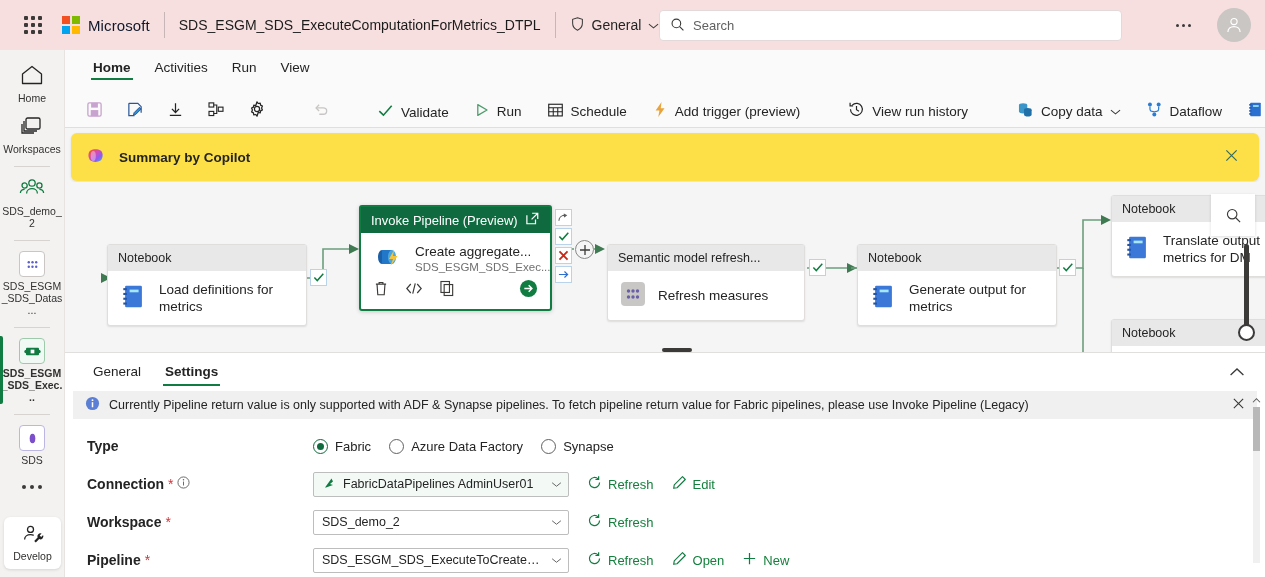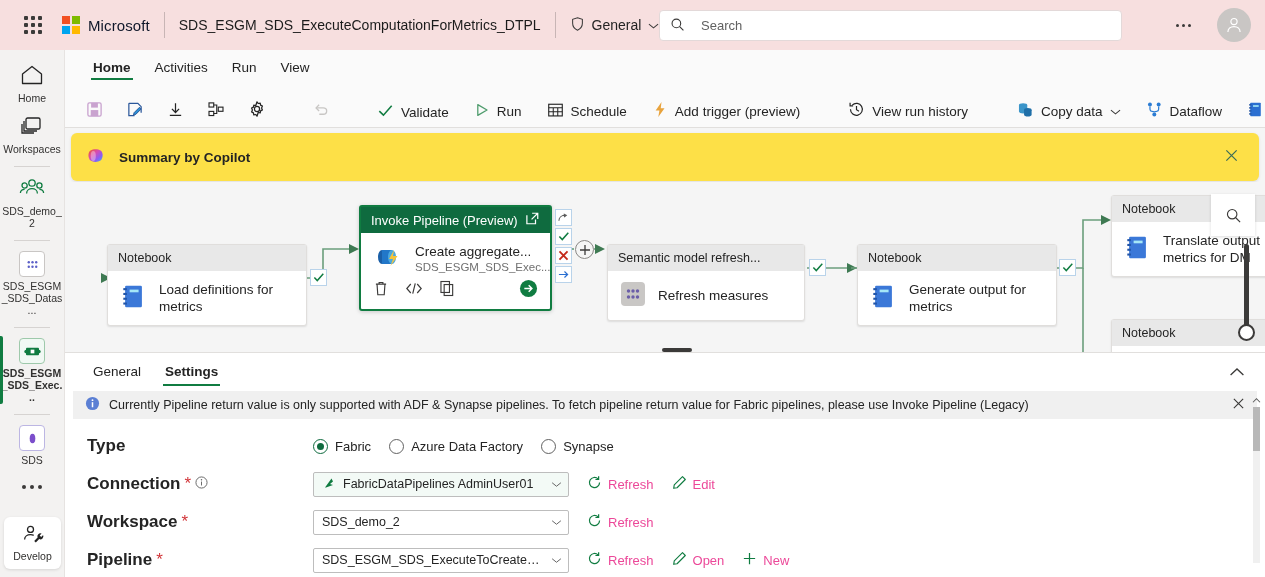--- a/index.html
+++ b/index.html
@@ -35,21 +35,21 @@
   .ms-logo i:nth-child(3){background:#00a4ef}
   .ms-logo i:nth-child(4){background:#ffb900}
   .ms-word { color: #0f172a; font-size: 15px; letter-spacing:.1px; margin-right: 14px; }
   .tb-divider { width:1px; height:26px; background:#c8b5b5; margin: 0 14px 0 0; }
   .doc-title { font-size: 14px; color: #1b1b1b; white-space: nowrap; }
   .wsbadge { display:flex; align-items:center; gap:7px; margin-left: 14px; cursor:pointer; }
   .wsbadge .lbl { font-size: 14px; }
   .searchbox {
     position:absolute; left: 659px; top: 10px; width: 463px; height: 31px;
     background:#fff; border:1px solid #e3d9d9; border-radius: 4px;
-    display:flex; align-items:center; gap:16px; padding: 0 10px;
+    display:flex; align-items:center; gap:8px; padding: 0 10px;
     cursor: text;
   }
   .searchbox .ph { color:#616161; font-size:13px; }
   .topbar .ellipsis {
     position:absolute; right: 70px; top: 16px; width: 24px; height:18px;
     display:flex; align-items:center; justify-content:center; gap:3px; cursor:pointer;
   }
   .topbar .ellipsis i { width:3px;height:3px;background:#3b3a39;border-radius:50%; }
   .avatar {
     position:absolute; right: 14px; top: 8px; width: 34px; height: 34px;
@@ -196,41 +196,41 @@
   }
   .chev-collapse { margin-left:auto; margin-right:16px; cursor:pointer; padding:4px; }
 
   .infobar {
     margin: 0 8px; height:28px; background:#f0f0f0;
     display:flex; align-items:center; gap:9px; padding: 0 12px; font-size:12.5px; color:#242424;
   }
   .infobar .x { margin-left:auto; cursor:pointer; }
 
   .formrow { display:flex; align-items:center; height:38px; padding-left:22px; }
-  .flabel { width:226px; font-size:17px; font-weight:bold; display:flex; align-items:flex-start; gap:4px; }
+  .flabel { width:226px; font-size:14px; font-weight:bold; display:flex; align-items:flex-start; gap:4px; }
   .req { color:#d13438; font-weight:normal; }
   .radios { display:flex; align-items:center; gap:18px; }
   .radio { display:flex; align-items:center; gap:7px; font-size:13px; cursor:pointer; }
   .ring { width:15px;height:15px;border-radius:50%;border:1px solid #616161; display:block; position:relative;}
   .ring.on { border-color:#0f6b3f; border-width:1px; }
   .ring.on::after {
     content:""; position:absolute; left:3px; top:3px; width:7px;height:7px;border-radius:50%;
     background:#0f6b3f;
   }
   .combo {
     width:256px; height:25px; border:1px solid #bdbdbd; border-radius:2px; background:#fff;
     display:flex; align-items:center; gap:7px; padding: 0 6px 0 8px; font-size:12.5px;
     cursor:pointer;
   }
   .combo.tinted { background:#f3faf6;justify-content:space-between; }
   .combo .val { overflow:hidden; white-space:nowrap; text-overflow:ellipsis; }
   .combo .cv { margin-left:auto; color:#616161; }
   .linkbtn {
     display:flex; align-items:center; gap:6px; margin-left:18px; font-size:13px;
-    color:#ec4899; cursor:pointer;
+    color:#15803d; cursor:pointer;
   }
   .panel-scrollbar {
     position:absolute; right:3px; top:42px; width:11px; height:180px;
   }
   .panel-scrollbar .arrow { width:11px;height:11px;display:flex;align-items:center;justify-content:center;cursor:pointer;}
   .panel-scrollbar .track { position:absolute; left:2px; top:12px; width:7px; height:156px; background:#f0f0f0;}
   .panel-scrollbar .thumb { position:absolute; left:2px; top:12px; width:7px; height:44px; background:#b8b8b8; cursor:pointer;}
 </style>
 </head>
 <body>

